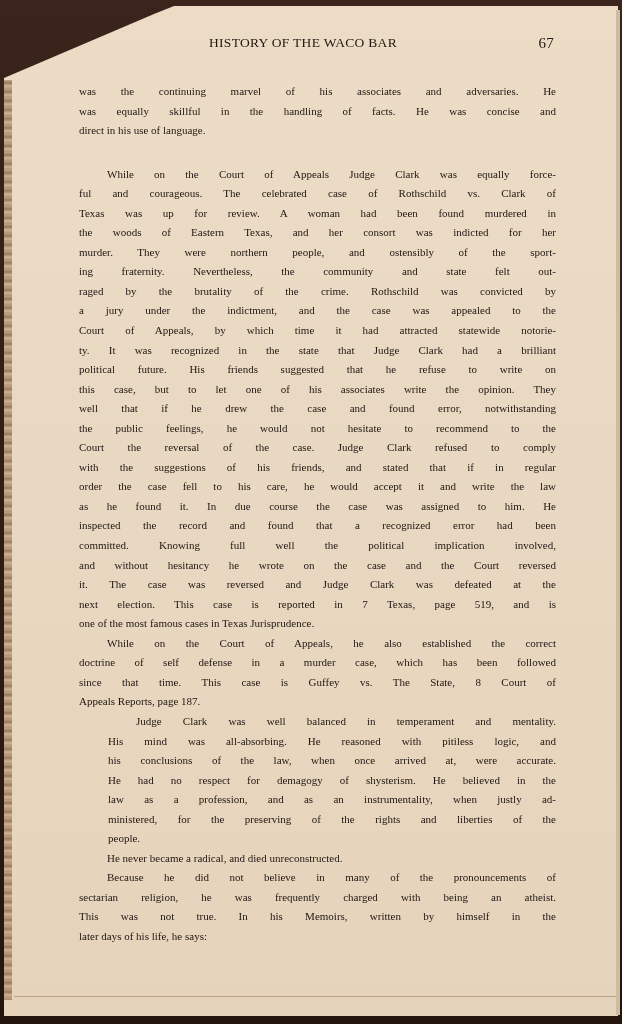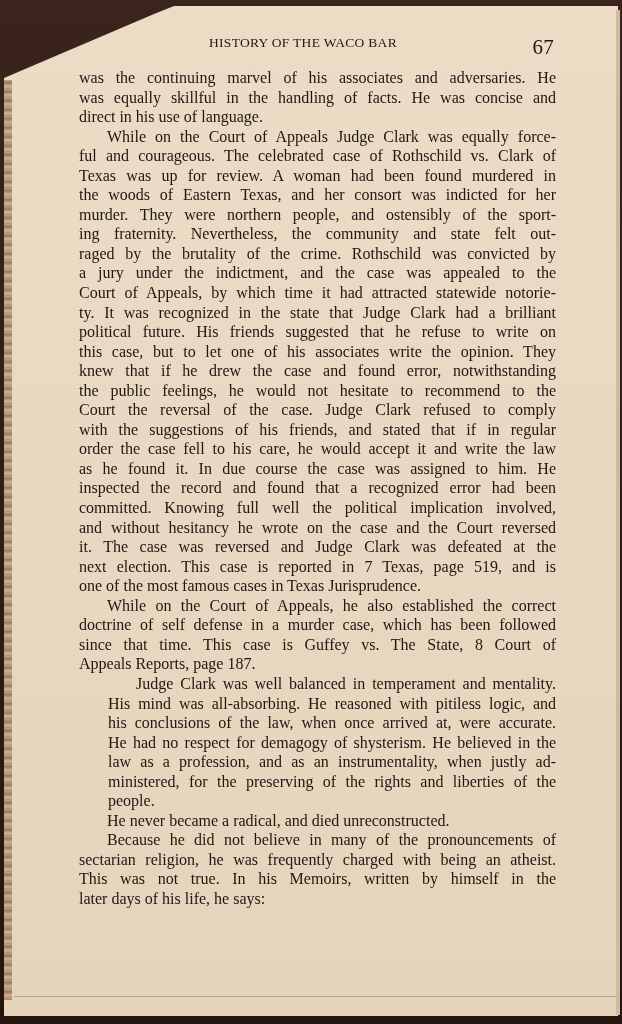--- a/index.html
+++ b/index.html
@@ -72,28 +72,28 @@
     }
     .running-title {
       position: absolute;
       left: 130px;
       top: 0;
     }
     .page-number {
       position: absolute;
       right: 2px;
       top: 0;
-      font-size: 21px;
+      font-size: 15px;
     }
     .body-text {
       position: absolute;
-      top: 68px;
+      top: 82px;
       left: 0;
       width: 477px;
-      font-size: 16px;
+      font-size: 11px;
       line-height: 19.55px;
       text-align: justify;
       hyphens: manual;
     }
     .para {
       margin: 0;
       text-indent: 0;
     }
     .para.indent {
       text-indent: 28px;
@@ -123,33 +123,33 @@
     <span class="page-number">67</span>
   </div>
 
   <div class="body-text" id="body-text">
       <p class="para">
         <span class="line">was the continuing marvel of his associates and adversaries. He</span>
         <span class="line">was equally skillful in the handling of facts. He was concise and</span>
         <span class="line last">direct in his use of language.</span>
       </p>
       <p class="para indent" style="text-indent: 0px;">
-        <span class="line" style="padding-left: 28px;">While on the Court of Appeals Judge Clark was equally force-</span>
+        <span class="line" style="padding-left: 28px; margin-top: 24px;">While on the Court of Appeals Judge Clark was equally force-</span>
         <span class="line">ful and courageous. The celebrated case of Rothschild vs. Clark of</span>
         <span class="line">Texas was up for review. A woman had been found murdered in</span>
         <span class="line">the woods of Eastern Texas, and her consort was indicted for her</span>
         <span class="line">murder. They were northern people, and ostensibly of the sport-</span>
         <span class="line">ing fraternity. Nevertheless, the community and state felt out-</span>
         <span class="line">raged by the brutality of the crime. Rothschild was convicted by</span>
         <span class="line">a jury under the indictment, and the case was appealed to the</span>
         <span class="line">Court of Appeals, by which time it had attracted statewide notorie-</span>
         <span class="line">ty. It was recognized in the state that Judge Clark had a brilliant</span>
         <span class="line">political future. His friends suggested that he refuse to write on</span>
         <span class="line">this case, but to let one of his associates write the opinion. They</span>
-        <span class="line">knew that if he drew the case and found error, notwithstanding</span>
+        <span class="line">well that if he drew the case and found error, notwithstanding</span>
         <span class="line">the public feelings, he would not hesitate to recommend to the</span>
         <span class="line">Court the reversal of the case. Judge Clark refused to comply</span>
         <span class="line">with the suggestions of his friends, and stated that if in regular</span>
         <span class="line">order the case fell to his care, he would accept it and write the law</span>
         <span class="line">as he found it. In due course the case was assigned to him. He</span>
         <span class="line">inspected the record and found that a recognized error had been</span>
         <span class="line">committed. Knowing full well the political implication involved,</span>
         <span class="line">and without hesitancy he wrote on the case and the Court reversed</span>
         <span class="line">it. The case was reversed and Judge Clark was defeated at the</span>
         <span class="line">next election. This case is reported in 7 Texas, page 519, and is</span>

